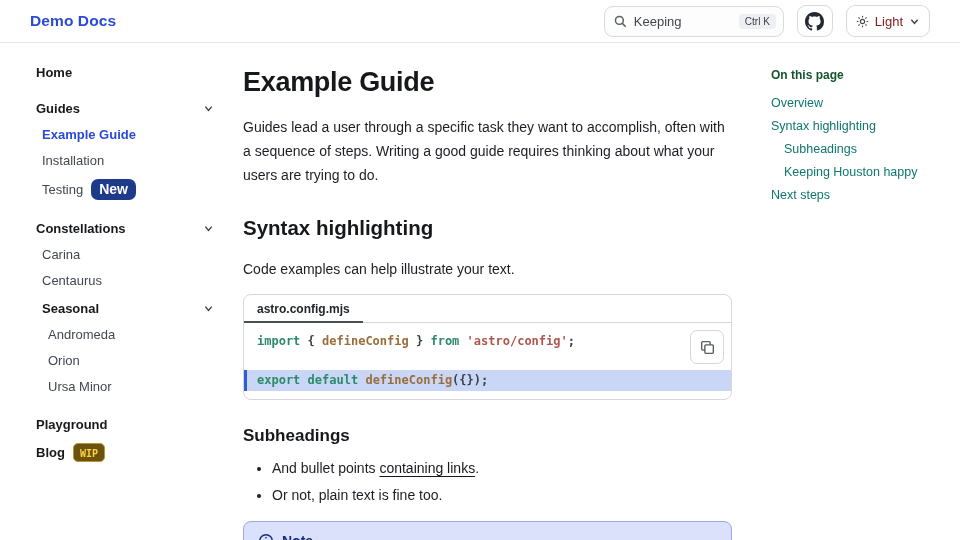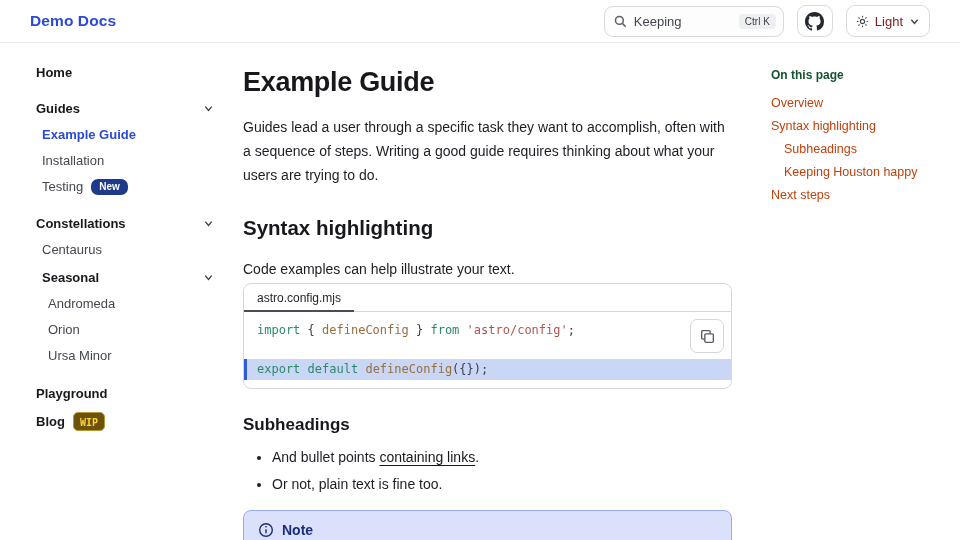--- a/index.html
+++ b/index.html
@@ -35,34 +35,34 @@
   .nav-item { display:flex; align-items:center; font-size:13px; color:#434750;
     padding:5.5px 0; cursor:pointer; }
   .nav-item.top, .nav-item.group { font-weight:700; color:#17181c; }
   .nav-item.group { margin-top:10px; }
   .nav-item.gap { margin-top:12px; }
   .nav-item .chev { margin-left:auto; color:#3c4047; display:flex; padding-right:2px; }
   .lvl1 { margin-left:6px; }
   .lvl2 { margin-left:12px; }
   .nav-item.current { color:var(--c-accent,#2b4bd7); font-weight:600; }
   .badge-new { margin-left:8px; background:var(--c-badge_new_bg,#1e3a8a); color:#fff;
-    font-size:10px; font-weight:700; padding:2.5px 8px; border-radius:7px; }
+    font-size:14px; font-weight:700; padding:2.5px 8px; border-radius:7px; }
   .badge-wip { margin-left:8px; background:var(--c-badge_wip_bg,#6b520f);
     color:var(--c-badge_wip_text,#ffd43b); border:1px solid var(--c-badge_wip_border,#b9962e);
     font-size:10px; font-weight:700; padding:4px 6px 2px; border-radius:5px;
     font-family:"DejaVu Sans Mono", monospace; }
 
   
   .main { width:502px; padding-left:13px; flex:none; }
   .main h1 { font-size:27px; font-weight:700; margin-top:24px; letter-spacing:-.3px; }
   .main p.body-text { font-size:14px; line-height:1.72; color:#1c1e24; margin-top:17px; }
   .main h2 { font-size:20.5px; font-weight:700; margin-top:29px; }
   .main h3 { font-size:17px; font-weight:700; margin-top:26px; }
 
-  .code-block { margin-top:2px; border:1px solid #d4d7dd; border-radius:8px; background:#fff; }
+  .code-block { margin-top:13px; border:1px solid #d4d7dd; border-radius:8px; background:#fff;font-weight:bold; }
   .tab-bar { border-bottom:1px solid #d4d7dd; display:flex; }
   .code-tab { font-size:12px; color:#23262d; padding:0 13px; line-height:28px; height:28px;
     border-bottom:2px solid #494d56; margin-bottom:-1px; cursor:pointer; }
   .code-area { position:relative; padding:9px 0 8px; }
   .code-line { font-family:"DejaVu Sans Mono", monospace; font-size:12px; line-height:19px;
     height:19px; padding:0 13px; white-space:pre; color:var(--c-code_plain,#3b3e45); }
   .code-line.hl { background:var(--c-highlight_bg,#c9d6f6);
     box-shadow:inset 3px 0 0 var(--c-highlight_border,#2f5bd7); height:21px; line-height:21px; }
   .tok-k { color:var(--c-code_keyword,#2b8a68); }
   .tok-e { color:var(--c-code_entity,#9a6e3a); }
@@ -76,21 +76,21 @@
   .content-link { color:#17181c; text-decoration:underline; text-underline-offset:3px; cursor:pointer; }
 
   .note { margin-top:18px; background:var(--c-note_bg,#dbe1fb);
     border:1px solid var(--c-note_border,#99a8ef); border-radius:8px; padding:11px 14px 13px;
     color:var(--c-note_text,#1b2d79); }
   .note-title { display:flex; align-items:center; gap:8px; font-size:14px; font-weight:700; }
 
   
   .toc { width:190px; margin-left:39px; padding-top:25px; flex:none; }
   .toc-title { font-size:12px; font-weight:700; color:#14532d; margin-bottom:9px; }
-  .toc-item { font-size:12.5px; color:#c2410c; padding:4.5px 0; cursor:pointer; }
+  .toc-item { font-size:12.5px; color:#0f766e; padding:4.5px 0; cursor:pointer; }
   .toc-item.indent { padding-left:13px; }
 </style>
 </head>
 <body>
 
 <header class="header">
   <a class="site-title">Demo Docs</a>
   <div class="header-right">
     <button class="search-btn">
       <span class="icon">
@@ -158,20 +158,23 @@
     </div>
     <div class="nav-item group">
       <span>Constellations</span>
       <span class="chev">
           <svg width="11" height="11" viewBox="0 0 12 12" fill="none" stroke="currentColor" stroke-width="1.5">
             <polyline points="2.5,4 6,8 9.5,4"></polyline>
           </svg>
         </span>
     </div>
     <div class="nav-item lvl1">
+        <span>Carina</span>
+      </div>
+    <div class="nav-item lvl1">
         <span>Centaurus</span>
       </div>
     <div class="nav-item lvl1 group" style="margin-top:2px">
       <span>Seasonal</span>
       <span class="chev">
           <svg width="11" height="11" viewBox="0 0 12 12" fill="none" stroke="currentColor" stroke-width="1.5">
             <polyline points="2.5,4 6,8 9.5,4"></polyline>
           </svg>
         </span>
     </div>

